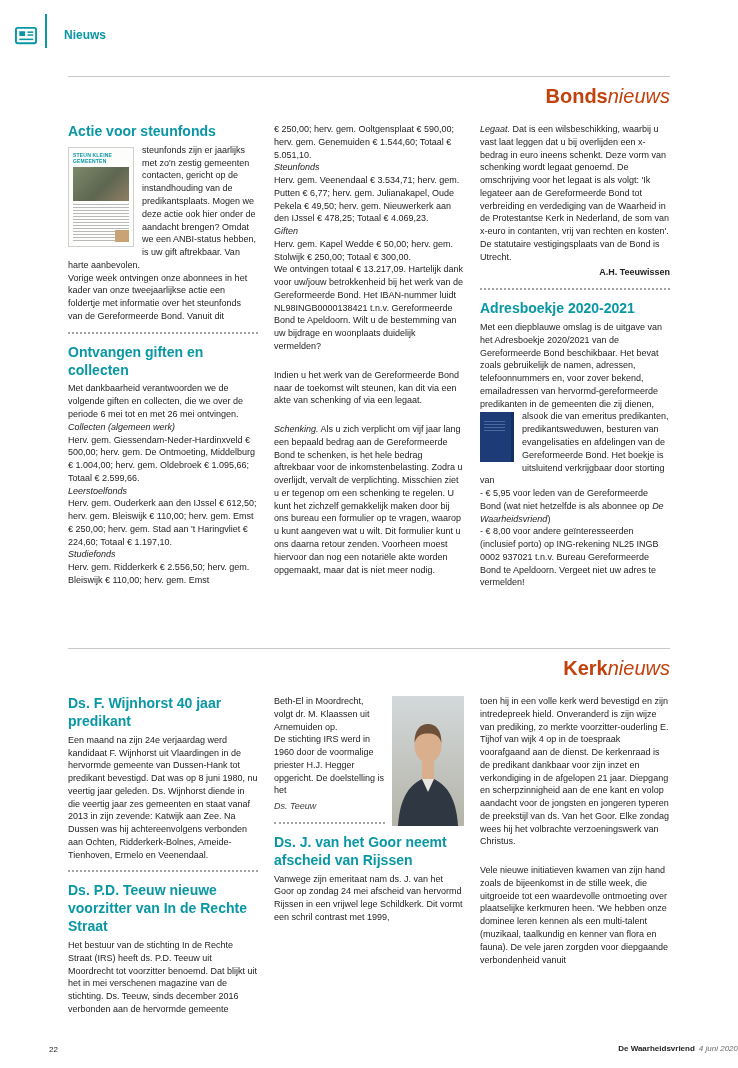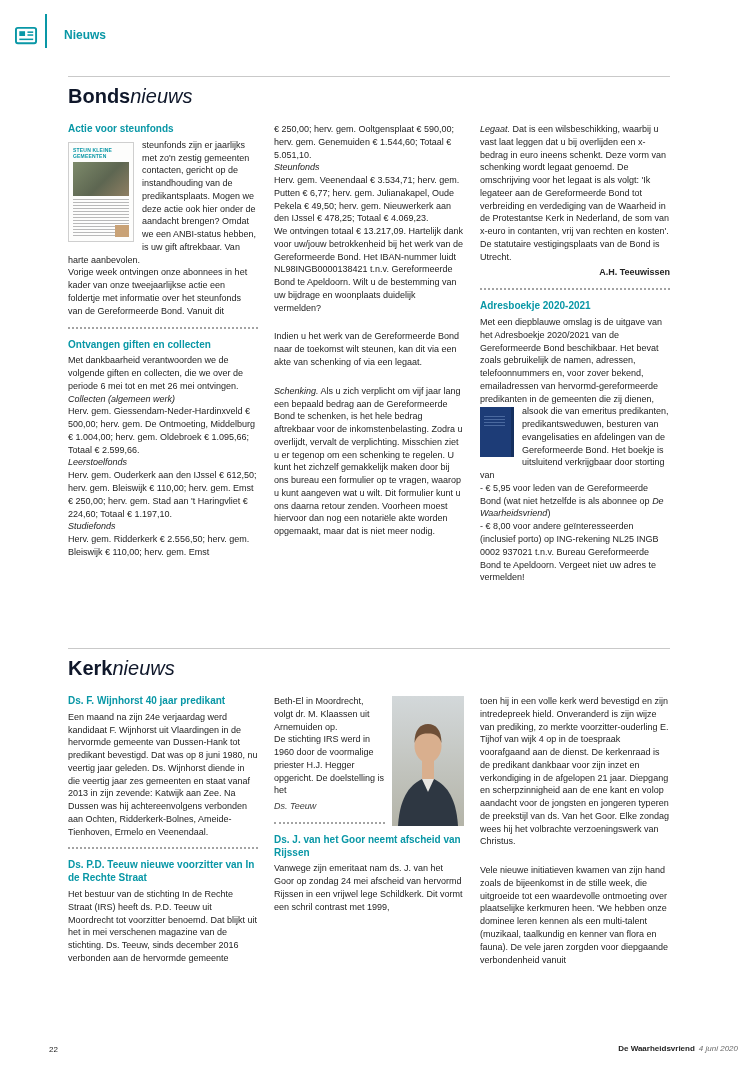--- a/index.html
+++ b/index.html
@@ -19,30 +19,30 @@
   .corner-icon { position: absolute; left: 15px; top: 26px; width: 23px; height: 20px; color: #0997a6; }
   .corner-icon svg { width: 100%; height: 100%; display: block; }
   .corner-vline { position: absolute; left: 45px; top: 14px; width: 2px; height: 34px; background: #0997a6; }
   .corner-label { position: absolute; left: 64px; top: 28px; font-size: 12px; font-weight: bold; color: #0997a6; }
 
   
   .section { position: absolute; left: 68px; width: 602px; }
   #bonds { top: 76px; }
   #kerk { top: 648px; }
   .sec-rule { height: 1px; background: #c9c9c9; }
-  .sec-title { font-size: 20px; color: #0f172a; margin: 8px 0 15px; font-weight: normal; }
+  .sec-title { font-size: 20px; color: #c2410c; margin: 8px 0 15px; font-weight: normal; text-align: right; }
   .sec-title .b { font-weight: 700; }
   .sec-title .i { font-style: italic; font-weight: 400; }
 
   .cols { display: flex; gap: 16px; overflow: hidden; }
   #bonds .cols { height: 516px; }
   #kerk .cols { height: 348px; }
   .col { width: 190px; font-size: 9px; line-height: 1.42; hyphens: auto; }
 
-  h4.art { color: #0997a6; font-size: 10px; line-height: 1.28; margin: 0 0 3px 0; font-weight: bold; }
+  h4.art { color: #0997a6; font-size: 14px; line-height: 1.28; margin: 0 0 3px 0; font-weight: bold; }
   .para { margin: 0; }
   .mt { margin-top: 16px; }
   .lbl { font-style: italic; display: block; }
   .ilead { font-style: italic; }
   .sig { text-align: right; font-weight: bold; margin-top: 3px; }
   .dotsep { border: 0; border-top: 2px dotted #a3a3a3; margin: 9px 0 10px 0; height: 0; }
   .caption { font-style: italic; color: #3c3c3c; margin: 3px 0; }
 
   
   .folder {
@@ -121,20 +121,23 @@
         </div>
         <div class="para">
           <span class="lbl">Studiefonds</span><span>Herv. gem. Ridderkerk € 2.556,50; herv. gem. Bleiswijk € 110,00; herv. gem. Emst</span>
         </div>
       </div>
 
       <div class="col">
         <div class="para">€ 250,00; herv. gem. Ooltgensplaat € 590,00; herv. gem. Genemuiden € 1.544,60; Totaal € 5.051,10.</div>
         <div class="para">
           <span class="lbl">Steunfonds</span><span>Herv. gem. Veenendaal € 3.534,71; herv. gem. Putten € 6,77; herv. gem. Julianakapel, Oude Pekela € 49,50; herv. gem. Nieuwerkerk aan den IJssel € 478,25; Totaal € 4.069,23.</span>
+        </div>
+        <div class="para">
+          <span class="lbl">Giften</span><span>Herv. gem. Kapel Wedde € 50,00; herv. gem. Stolwijk € 250,00; Totaal € 300,00.</span>
         </div>
         <div class="para">We ontvingen totaal € 13.217,09. Hartelijk dank voor uw/jouw betrokkenheid bij het werk van de Gereformeerde Bond. Het IBAN-nummer luidt NL98INGB0000138421 t.n.v. Gereformeerde Bond te Apeldoorn. Wilt u de bestemming van uw bijdrage en woonplaats duidelijk vermelden?</div>
         <div class="para mt">Indien u het werk van de Gereformeerde Bond naar de toekomst wilt steunen, kan dit via een akte van schenking of via een legaat.</div>
         <div class="para mt">
           <span class="ilead">Schenking.</span>
           <span>Als u zich verplicht om vijf jaar lang een bepaald bedrag aan de Gereformeerde Bond te schenken, is het hele bedrag aftrekbaar voor de inkomstenbelasting. Zodra u overlijdt, vervalt de verplichting. Misschien ziet u er tegenop om een schenking te regelen. U kunt het zichzelf gemakkelijk maken door bij ons bureau een formulier op te vragen, waarop u kunt aangeven wat u wilt. Dit formulier kunt u ons daarna retour zenden. Voorheen moest hiervoor dan nog een notariële akte worden opgemaakt, maar dat is niet meer nodig.</span>
         </div>
       </div>
 
       <div class="col">

